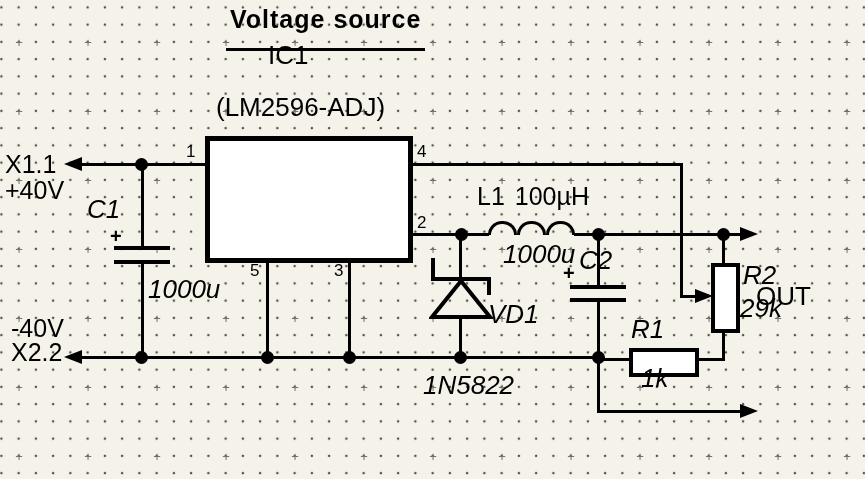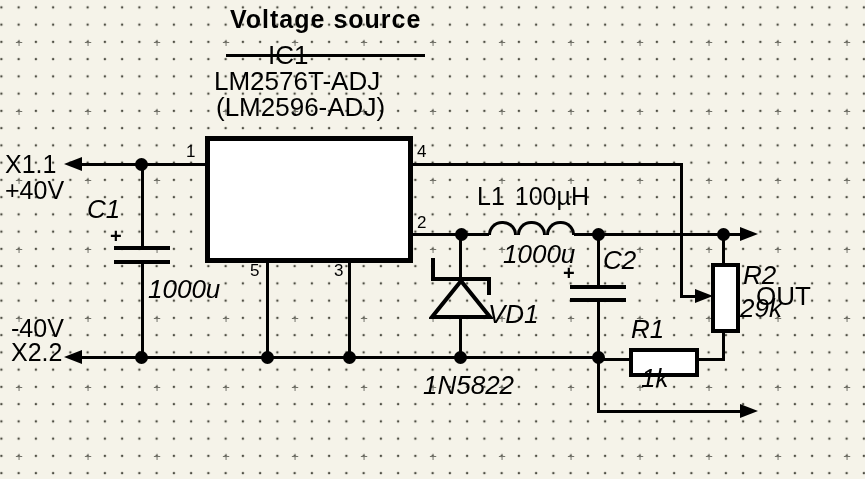--- a/index.html
+++ b/index.html
@@ -17,21 +17,21 @@
   .abs{position:absolute;}
   .w{position:absolute;background:#000;}
   .txt{position:absolute;white-space:nowrap;line-height:1;}
   .it{font-style:italic;}
   .t25{font-size:25px;}
   .t26{font-size:26px;}
   .pin{position:absolute;font-size:17px;line-height:1;}
   .title{
     position:absolute;left:226px;top:5px;
     font-size:25px;font-weight:bold;
-    border-bottom:3px solid #000;padding:0 4px 20px 4px;
+    border-bottom:3px solid #000;padding:0 4px 14px 4px;
     letter-spacing:1px;
   }
   .icbox{
     position:absolute;left:205px;top:136px;width:208px;height:127px;
     background:#fff;border:5px solid #000;box-sizing:border-box;
   }
   .body-v{position:absolute;background:#fff;border:4px solid #000;box-sizing:border-box;}
   .dot{position:absolute;width:13px;height:13px;border-radius:50%;background:#000;}
   .arrL{position:absolute;width:0;height:0;border-top:7px solid transparent;border-bottom:7px solid transparent;border-right:18px solid #000;}
   .arrR{position:absolute;width:0;height:0;border-top:7px solid transparent;border-bottom:7px solid transparent;border-left:18px solid #000;}
@@ -142,21 +142,20 @@
       <span class="cross" style="left: 571px; top: 456px;">+</span>
       <span class="cross" style="left: 640px; top: 456px;">+</span>
       <span class="cross" style="left: 709px; top: 456px;">+</span>
       <span class="cross" style="left: 778px; top: 456px;">+</span>
       <span class="cross" style="left: 847px; top: 456px;">+</span>
     </div>
 
   <div class="title">Voltage source</div>
 
   <div class="txt t26" style="left:268px;top:42px;">IC1</div>
-  <div class="txt t26" style="left:214px;top:68px;">LM2576T-ADJ</div>
   <div class="txt t26" style="left:216px;top:94px;text-align:center;">(LM2596-ADJ)</div>
 
   <div class="icbox"></div>
 
   <div class="pin" style="left:186px;top:143px;">1</div>
   <div class="pin" style="left:417px;top:143px;">4</div>
   <div class="pin" style="left:417px;top:214px;">2</div>
   <div class="pin" style="left:250px;top:262px;">5</div>
   <div class="pin" style="left:334px;top:262px;">3</div>
 
@@ -230,21 +229,21 @@
   <div class="txt t26 it" style="left:87px;top:196px;">C1</div>
   <div class="plus-mark" style="left:110px;top:226px;">+</div>
   <div class="txt t26 it" style="left:148px;top:276px;">1000u</div>
 
   <div class="l1row">
     <span>L1</span>
     <span>100µH</span>
   </div>
 
   <div class="txt t26 it" style="left:503px;top:241px;">1000u</div>
-  <div class="txt t26 it" style="left:603px;top:247px;">C2</div>
+  <div class="txt t26 it" style="left:579px;top:247px;">C2</div>
   <div class="plus-mark" style="left:563px;top:263px;">+</div>
 
   <div class="txt t26 it" style="left:488px;top:301px;">VD1</div>
   <div class="txt t26 it" style="left:423px;top:372px;">1N5822</div>
 
   <div class="txt t26 it" style="left:631px;top:316px;">R1</div>
   <div class="txt t26 it" style="left:641px;top:365px;font-style:italic;">1k</div>
 
   <div class="txt t26 it" style="left:743px;top:262px;">R2</div>
   <div class="txt t26 it" style="left:740px;top:295px;">29k</div>

